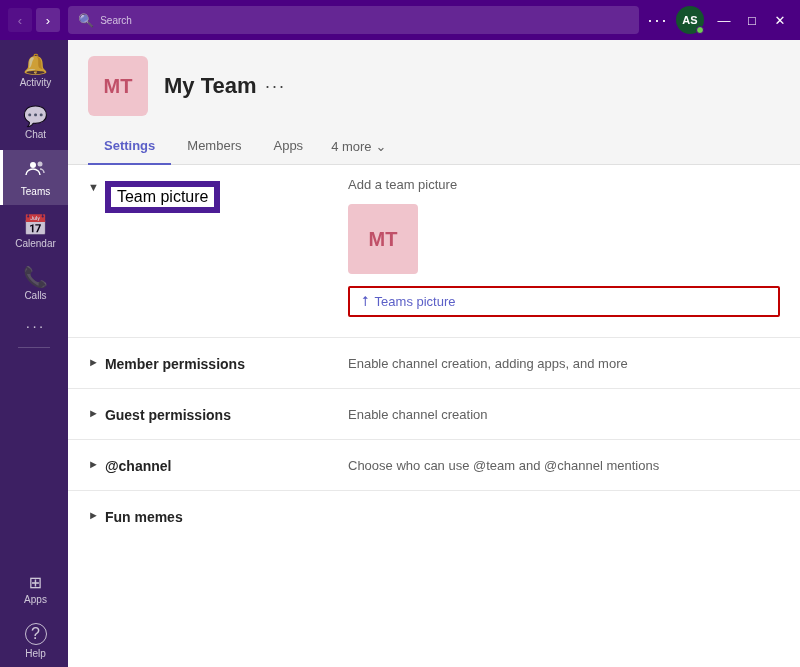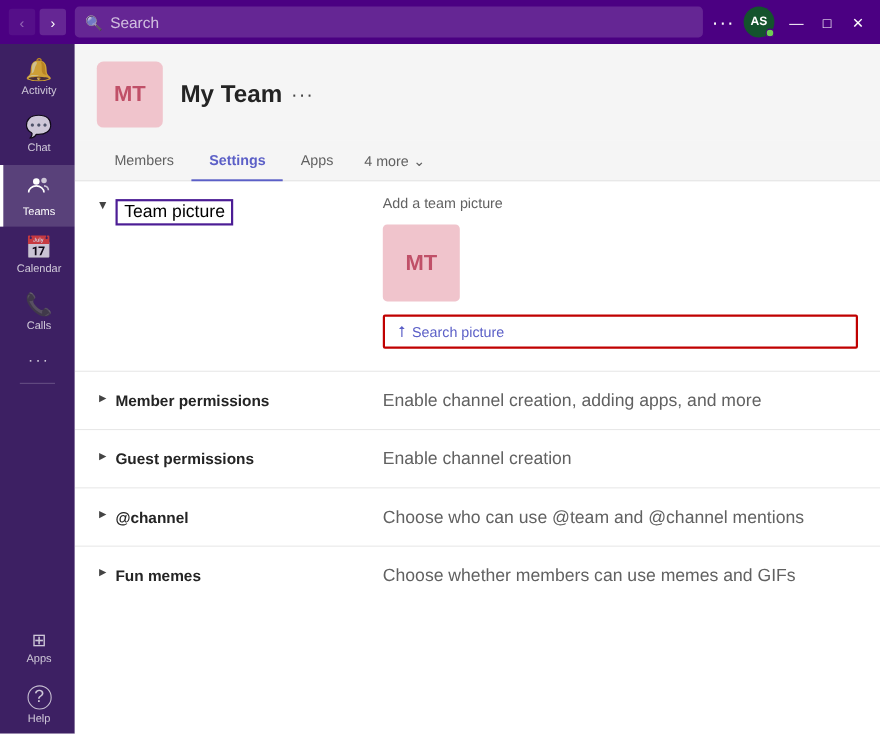--- a/index.html
+++ b/index.html
@@ -47,21 +47,21 @@
       padding: 0 10px;
       gap: 6px;
       color: rgba(255,255,255,0.8);
       font-size: 13px;
     }
     .search-bar input {
       background: transparent;
       border: none;
       outline: none;
       color: rgba(255,255,255,0.9);
-      font-size: 14px;
+      font-size: 10px;
       width: 100%;
     }
     .search-bar input::placeholder { color: rgba(255,255,255,0.7); }
     .title-bar-right {
       display: flex;
       align-items: center;
       gap: 8px;
     }
     .dots-btn {
       background: none;
@@ -281,21 +281,21 @@
     .two-col-left {
       width: 260px;
       display: flex;
       align-items: flex-start;
       gap: 6px;
       flex-shrink: 0;
       padding-top: 2px;
     }
     .two-col-right {
       flex: 1;
-      font-size: 16px;
+      font-size: 13px;
       color: #616161;
       padding-top: 2px;
     }
 
     
     .team-pic-section {
       display: flex;
       border-bottom: 1px solid #e8e8e8;
     }
     .team-pic-left {
@@ -325,21 +325,21 @@
       color: #5b5fc7;
       border-radius: 2px;
     }
 
     
     .settings-content::-webkit-scrollbar { width: 6px; }
     .settings-content::-webkit-scrollbar-thumb { background: #ccc; border-radius: 3px; }
 
     
     .section-title-highlight {
-      border: 2px solid #4c1d95;
+      border: 6px solid #4c1d95;
       padding: 1px 6px;
     }
   </style>
 </head>
 <body>
 
 <div class="title-bar">
   <div class="title-bar-nav">
     <button class="nav-btn disabled">‹</button>
     <button class="nav-btn">›</button>
@@ -415,22 +415,22 @@
       </div>
       <div>
         <div class="team-name-row">
           <span class="team-name">My Team</span>
           <button class="team-more-btn">···</button>
         </div>
       </div>
     </div>
 
     <div class="tabs-bar">
+      <div class="tab active">Settings</div>
       <div class="tab">Members</div>
-      <div class="tab active">Settings</div>
       <div class="tab">Apps</div>
       <div class="tab-more">
         <span>4 more</span>
         <span>⌄</span>
       </div>
     </div>
 
     <div class="settings-content">
 
       <div class="team-pic-section">
@@ -438,21 +438,21 @@
           <span class="section-arrow">▼</span>
           <span class="section-title-highlight">Team picture</span>
         </div>
         <div class="team-pic-right">
           <span class="add-picture-label">Add a team picture</span>
           <div class="picture-preview">
             <span>MT</span>
           </div>
           <div class="change-picture-highlight">
             <span style="font-size:14px;">⭡</span>
-            <span>Search picture</span>
+            <span>Teams picture</span>
           </div>
         </div>
       </div>
 
       <div class="two-col-section">
         <div class="two-col-left">
           <span class="section-arrow">►</span>
           <span class="section-title">Member permissions</span>
         </div>
         <div class="two-col-right">
@@ -478,20 +478,17 @@
         <div class="two-col-right">
           <span>Choose who can use @team and @channel mentions</span>
         </div>
       </div>
 
       <div class="two-col-section" style="border-bottom: none;">
         <div class="two-col-left">
           <span class="section-arrow">►</span>
           <span class="section-title">Fun memes</span>
         </div>
-        <div class="two-col-right">
-          <span>Choose whether members can use memes and GIFs</span>
-        </div>
       </div>
 
     </div>
   </div>
 </div>
 
 </body></html>

